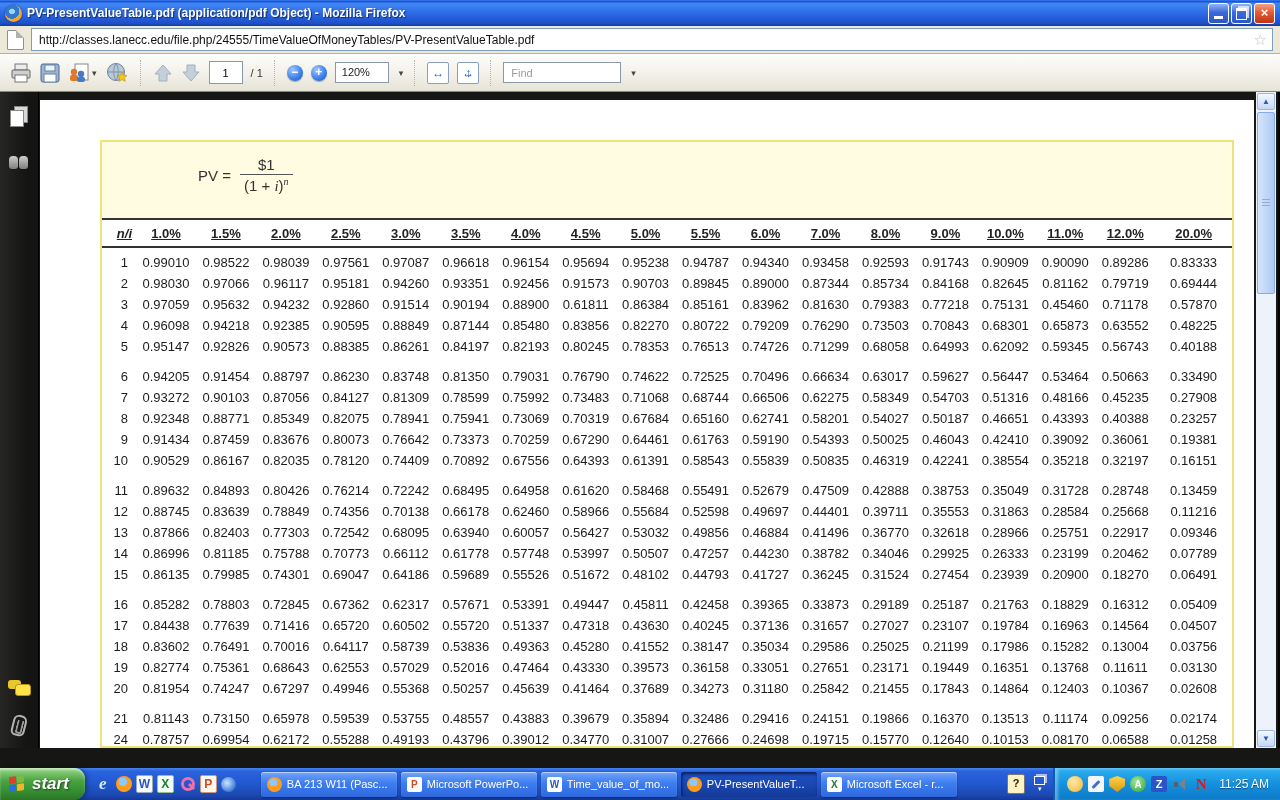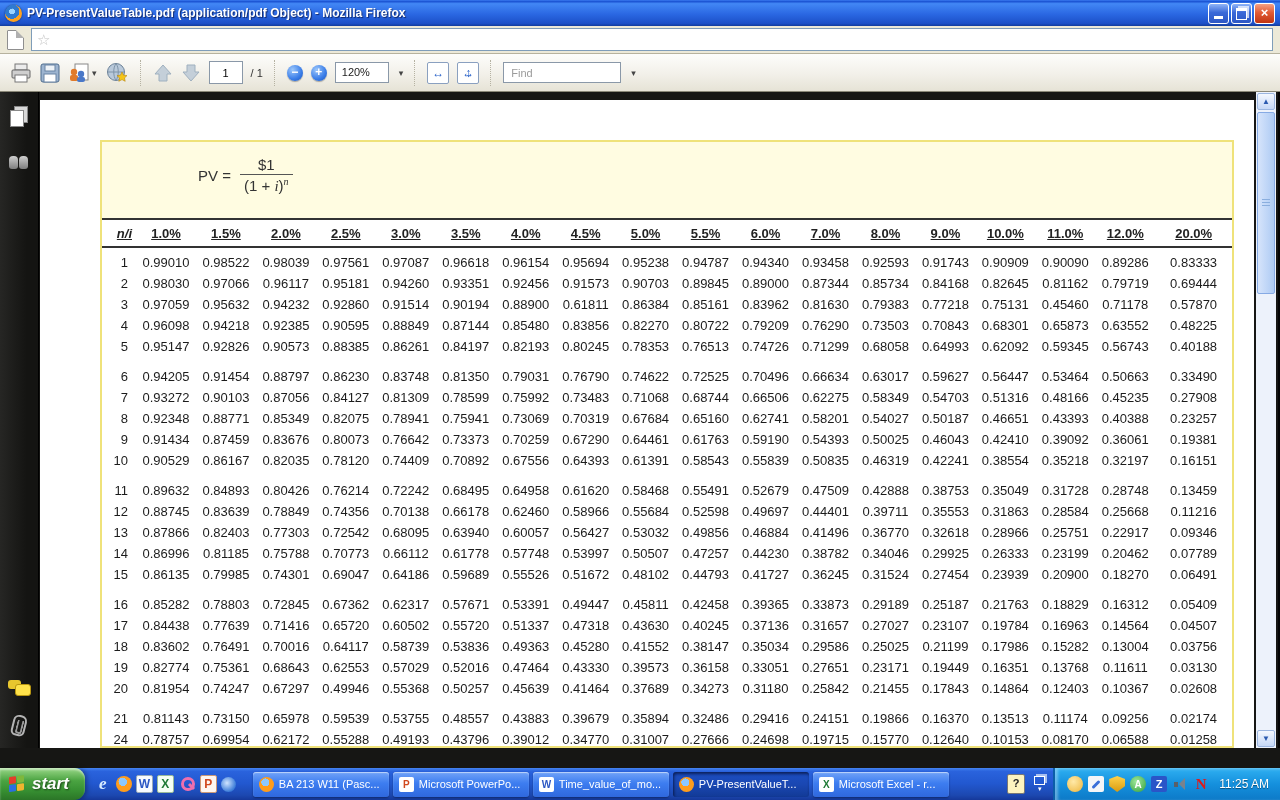--- a/index.html
+++ b/index.html
@@ -124,21 +124,21 @@
   .ql{width:18px;height:18px;display:flex;align-items:center;justify-content:center;font-weight:bold;font-size:12px;}
   .internet-explorer-icon{color:#d5eaff;font-style:italic;font-family:"Liberation Serif",serif;font-size:17px;}
   .firefox-icon{border-radius:50%;background:radial-gradient(circle at 42% 36%,#8cc8ff 0 30%,#ff9c1c 31% 74%,#d96300 100%);width:16px;height:16px;}
   .word-icon{background:#f6faff;color:#2b57c4;width:15px;height:16px;border-radius:2px;border:1px solid #9ab;}
   .excel-icon{background:#f4fff4;color:#1e7a34;width:15px;height:16px;border-radius:2px;border:1px solid #9b9;}
   .key-icon{position:relative;}
   .key-icon::before{content:"";position:absolute;left:3px;top:2px;width:8px;height:8px;border:3px solid #ee6fae;border-radius:50%;}
   .key-icon::after{content:"";position:absolute;left:10px;top:10px;width:7px;height:3px;background:#ee6fae;transform:rotate(45deg);}
   .powerpoint-icon{background:#fff6f0;color:#d1491f;width:15px;height:16px;border-radius:2px;border:1px solid #c97;}
   .msn-icon{border-radius:50%;width:15px;height:15px;background:radial-gradient(circle at 40% 40%,#cfe4ff,#3a7bd8 70%);}
-  .tasks{display:flex;gap:4px;margin-left:8px;flex:none;}
+  .tasks{display:flex;gap:4px;margin-left:16px;flex:none;}
   .task{width:136px;height:25px;border-radius:3px;display:flex;align-items:center;gap:5px;padding:0 6px;box-sizing:border-box;color:#fff;font-size:11px;
     background:linear-gradient(180deg,#71a3f8 0%,#3d7df0 45%,#2f68dd 100%);
     box-shadow:inset 0 1px 1px rgba(255,255,255,.55),0 1px 2px rgba(0,0,0,.35);}
   .task.active{background:linear-gradient(180deg,#1c4ec2,#1a47b2 50%,#123a96);box-shadow:inset 1px 2px 3px rgba(0,0,20,.6);}
   .task .lbl{white-space:nowrap;overflow:hidden;flex:1;}
   .appicon{width:15px;height:15px;border-radius:2px;flex:none;display:flex;align-items:center;justify-content:center;font-size:10px;font-weight:bold;}
   .app-firefox{border-radius:50%;background:radial-gradient(circle at 42% 36%,#8cc8ff 0 30%,#ff9c1c 31% 74%,#d96300 100%);}
   .app-powerpoint{background:#fff;color:#d1491f;}
   .app-word{background:#fff;color:#2b57c4;}
   .app-excel{background:#fff;color:#1e7a34;}
@@ -178,20 +178,21 @@
       <span class="winbtn">
           <span class="glyph-restore"></span>
         </span>
       <span class="winbtn close">×</span>
     </span>
   </div>
 
   <div class="addrrow">
     <span class="doc-fav"></span>
     <span class="urlfield">
+      <input type="text" value="http://classes.lanecc.edu/file.php/24555/TimeValueOfMoneyTables/PV-PresentValueTable.pdf" style="">
       <span class="url-star">☆</span>
     </span>
   </div>
 
   <div class="pdftoolbar">
     <span class="tbtn">
       <svg width="22" height="20">
           <rect x="5" y="1" width="12" height="6" fill="#ececec" stroke="#777"></rect>
           <rect x="2" y="7" width="18" height="8" rx="1" fill="#cfcfcf" stroke="#666"></rect>
           <rect x="5" y="12" width="12" height="7" fill="#fff" stroke="#777"></rect>

